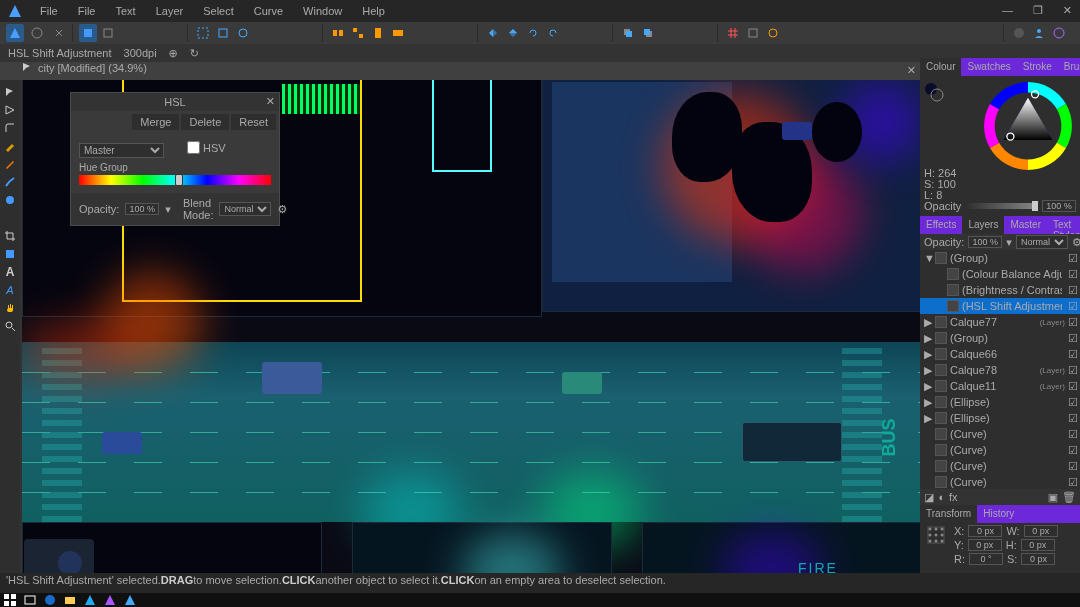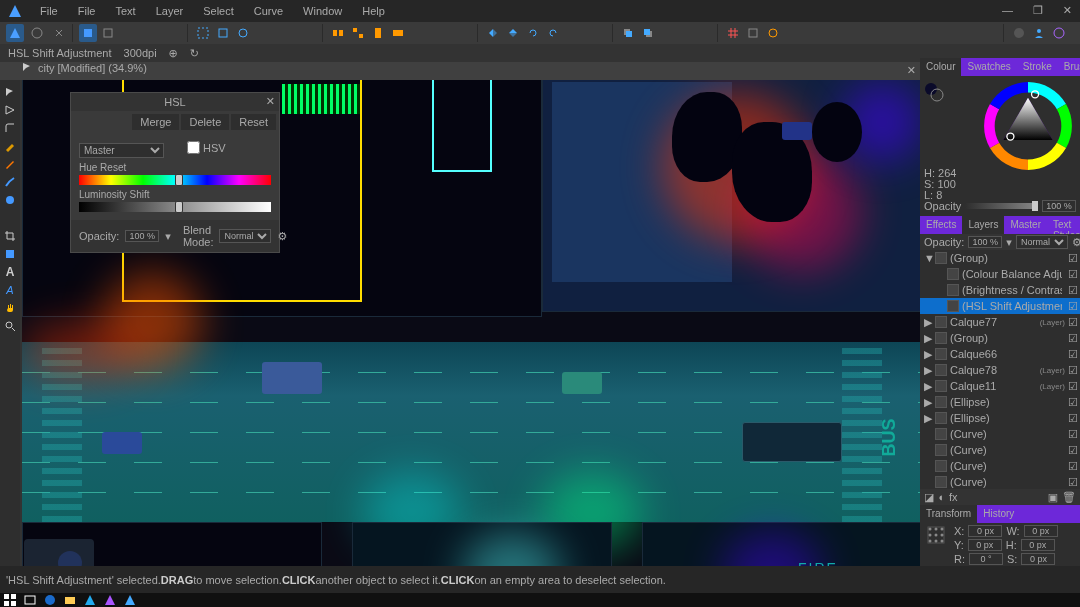--- a/index.html
+++ b/index.html
@@ -31,21 +31,21 @@
 .layer-row{height:16px;display:flex;align-items:center;padding:0 2px;font-size:9px;gap:3px;position:relative}
 .layer-row.selected{background:#0d6ecc}
 .layer-row .thumb{width:12px;height:12px;background:#444;border:1px solid #555}
 .layer-row .expand{width:8px;text-align:center}
 .layer-row .lname{flex:1;overflow:hidden;white-space:nowrap}
 .layer-row .ltype{color:#888;font-size:8px}
 .layer-row .check{width:10px;text-align:center}
 .layer-footer{height:16px;background:#333;display:flex;align-items:center;padding:0 4px;gap:4px}
 .transform-panel{height:60px;background:#2e2e2e}
 .transform-panel .trow{display:flex;padding:2px 6px;gap:8px;font-size:9px}
-.statusbar{position:absolute;bottom:14px;left:0;right:0;height:27px;background:#262626;font-size:9px;padding:8px 6px;display:flex;color:#999}
+.statusbar{position:absolute;bottom:14px;left:0;right:0;height:20px;background:#262626;font-size:9px;padding:1px 6px;display:flex;color:#999}
 .statusbar b{color:#ccc;font-weight:bold}
 .taskbar{position:absolute;bottom:0;left:0;right:0;height:14px;background:#101010;display:flex;align-items:center;padding:0 4px;gap:8px}
 .taskbar .tb-icon{width:12px;height:12px}
 
 
 .hsl-dialog{position:absolute;top:92px;left:70px;width:210px;background:#3a3a3a;border:1px solid #4a4a4a;z-index:10;font-size:10px}
 .hsl-header{height:18px;background:#333;display:flex;align-items:center;justify-content:center;position:relative}
 .hsl-header .close{position:absolute;right:4px;top:2px;cursor:pointer}
 .hsl-buttons{display:flex;justify-content:flex-end;padding:3px;gap:2px}
 .hsl-buttons .btn{padding:2px 8px;background:#2e2e2e;cursor:pointer}
@@ -387,32 +387,25 @@
   </div>
   <div class="hsl-body">
     <div class="hsl-row">
       <select><option>Master</option></select>
       <span class="hsv-check">
           <input type="checkbox" style="">
           <span>HSV</span>
         </span>
     </div>
     <div class="hsl-row">
-      <div class="slider-label">Hue Reset</div>
+      <div class="slider-label">Hue Group</div>
       <div class="slider-track hue-gradient">
           <div class="thumb" style="left:50%"></div>
         </div>
       <div class="slider-value">0.2 °</div>
-    </div>
-    <div class="hsl-row">
-      <div class="slider-label">Luminosity Shift</div>
-      <div class="slider-track lum-gradient">
-          <div class="thumb" style="left:50%"></div>
-        </div>
-      <div class="slider-value">0 %</div>
     </div>
   </div>
   <div class="hsl-footer">
     <span>Opacity:</span>
     <input class="val" value="100 %" style="">
     <span style="cursor:pointer">▾</span>
     <span style="margin-left:6px">Blend Mode:</span>
     <select style="flex:1"><option>Normal</option></select>
     <span>⚙</span>
   </div>

